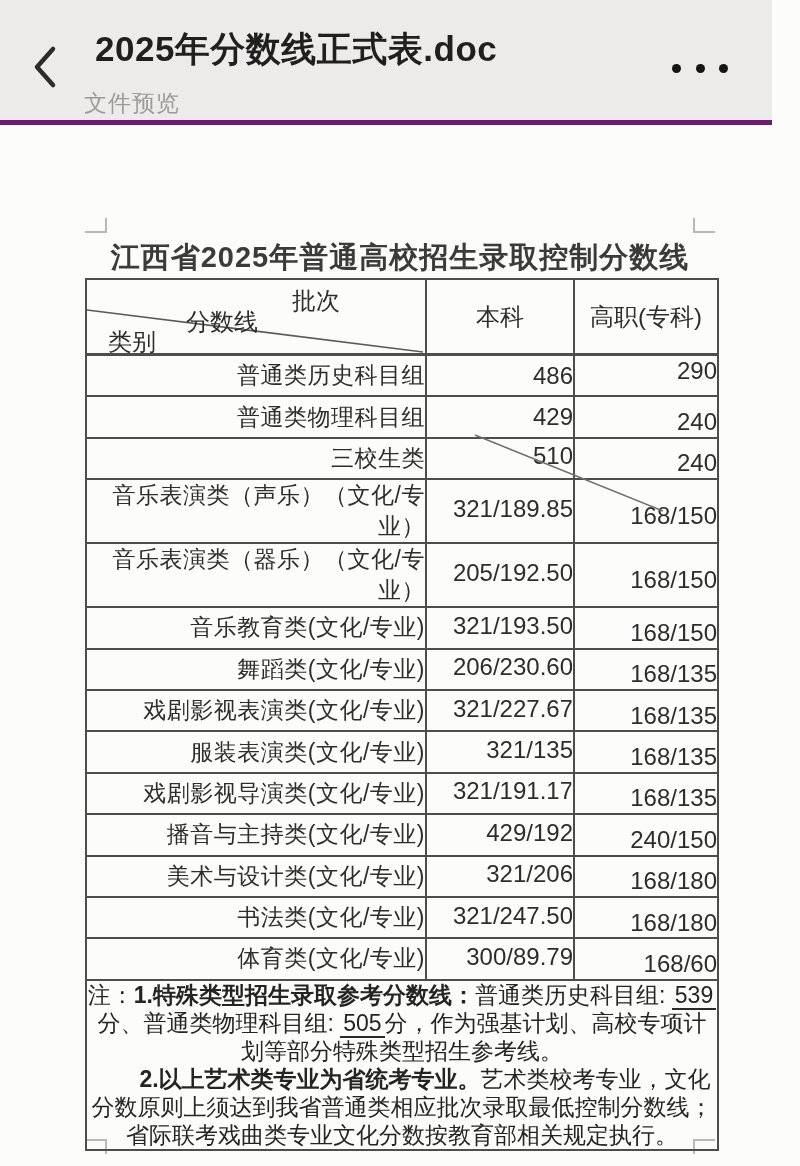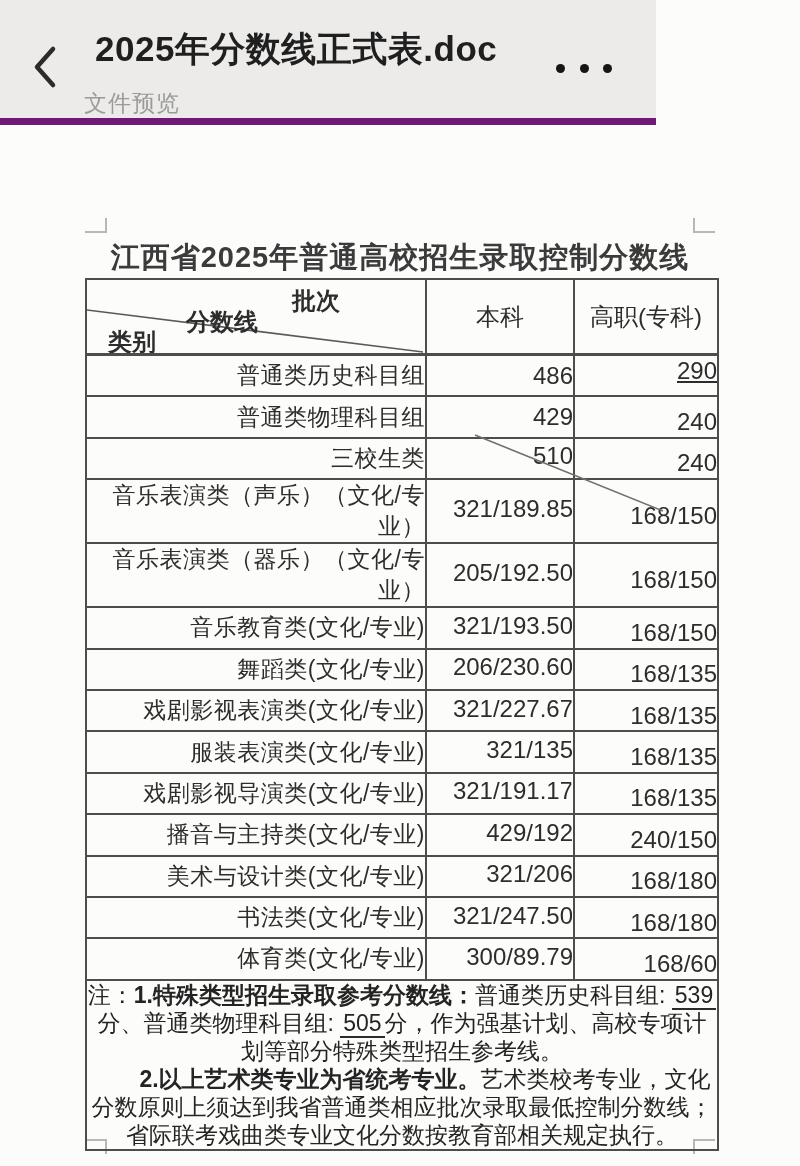--- a/index.html
+++ b/index.html
@@ -4,22 +4,22 @@
 <style>
   html,body{margin:0;padding:0;}
   body{
     width:800px;height:1166px;position:relative;overflow:hidden;
     background:#fcfcfb;
     font-family:"Liberation Sans","DejaVu Sans",sans-serif;
     -webkit-font-smoothing:antialiased;
   }
   
   .appbar{
-    position:absolute;left:0;top:0;width:656px;height:125px;
-    background:#ecebe9;border-bottom:7px solid #701a75;box-sizing:border-box;padding-left:28px;
+    position:absolute;left:0;top:0;width:772px;height:125px;
+    background:#ecebe9;border-bottom:5px solid #701a75;box-sizing:border-box;padding-left:28px;
   }
   .back-btn{
     position:absolute;left:22px;top:42px;width:44px;height:52px;
     display:flex;align-items:center;justify-content:center;cursor:pointer;background:none;border:none;padding:0;
   }
   .appbar-title{
     position:absolute;left:95px;top:26px;width:580px;
     font-size:35px;font-weight:700;color:#1f1f1f;letter-spacing:0.5px;
     white-space:nowrap;overflow:hidden;
   }
@@ -48,31 +48,31 @@
   .table-wrap{position:absolute;left:85px;top:153px;width:632px;}
   table.score{
     border-collapse:collapse;table-layout:fixed;width:632px;
     color:#2d2d2d;
   }
   table.score td{
     border:2px solid #4d4d4d;text-align:center;vertical-align:middle;
     font-size:23px;padding:0;overflow:hidden;
   }
   tr.head-row td{height:73px;border-bottom-width:3px;font-size:24px;}
-  .corner-cell{position:relative;font-weight:bold;}
+  .corner-cell{position:relative;}
   .corner-cell svg{position:absolute;left:0;top:0;}
   .ch-top{position:absolute;left:205px;top:5px;font-size:24px;color:#2d2d2d;}
   .ch-mid{position:absolute;left:99px;top:26px;font-size:24px;color:#2d2d2d;}
   .ch-bot{position:absolute;left:21px;top:46px;font-size:24px;color:#2d2d2d;}
   tr.data-row td{height:39.4px;text-align:right;}
   tr.data-row td.c1{font-size:23px;letter-spacing:0.5px;}
   tr.data-row td.c2{font-size:24px;border-radius:14px;}
   tr.data-row td.c3{font-size:24px;}
   tr.data-row td.c2 span,tr.data-row td.c3 span{display:inline-block;}
-  tr.data-row:nth-child(-n+2) td.c3 span{transform:translateY(-5px);text-decoration:underline;}
+  tr.data-row:nth-child(-n+2) td.c3 span{transform:translateY(-5px);}
   tr.data-row:nth-child(n+3) td.c3 span{transform:translateY(5px);}
   tr.data-row:nth-child(n+4) td.c2 span{transform:translateY(-2px);}
   td.note-cell{
     height:166px;vertical-align:top;text-align:left;
     padding:3px 8px 0 5px;font-size:23.5px;line-height:28px;color:#242424;
     text-align:justify;
   }
   .note{margin:0;}
   .note b{font-weight:700;}
   .note .u{border-bottom:2px solid #2b2b2b;padding:0 3px;}

